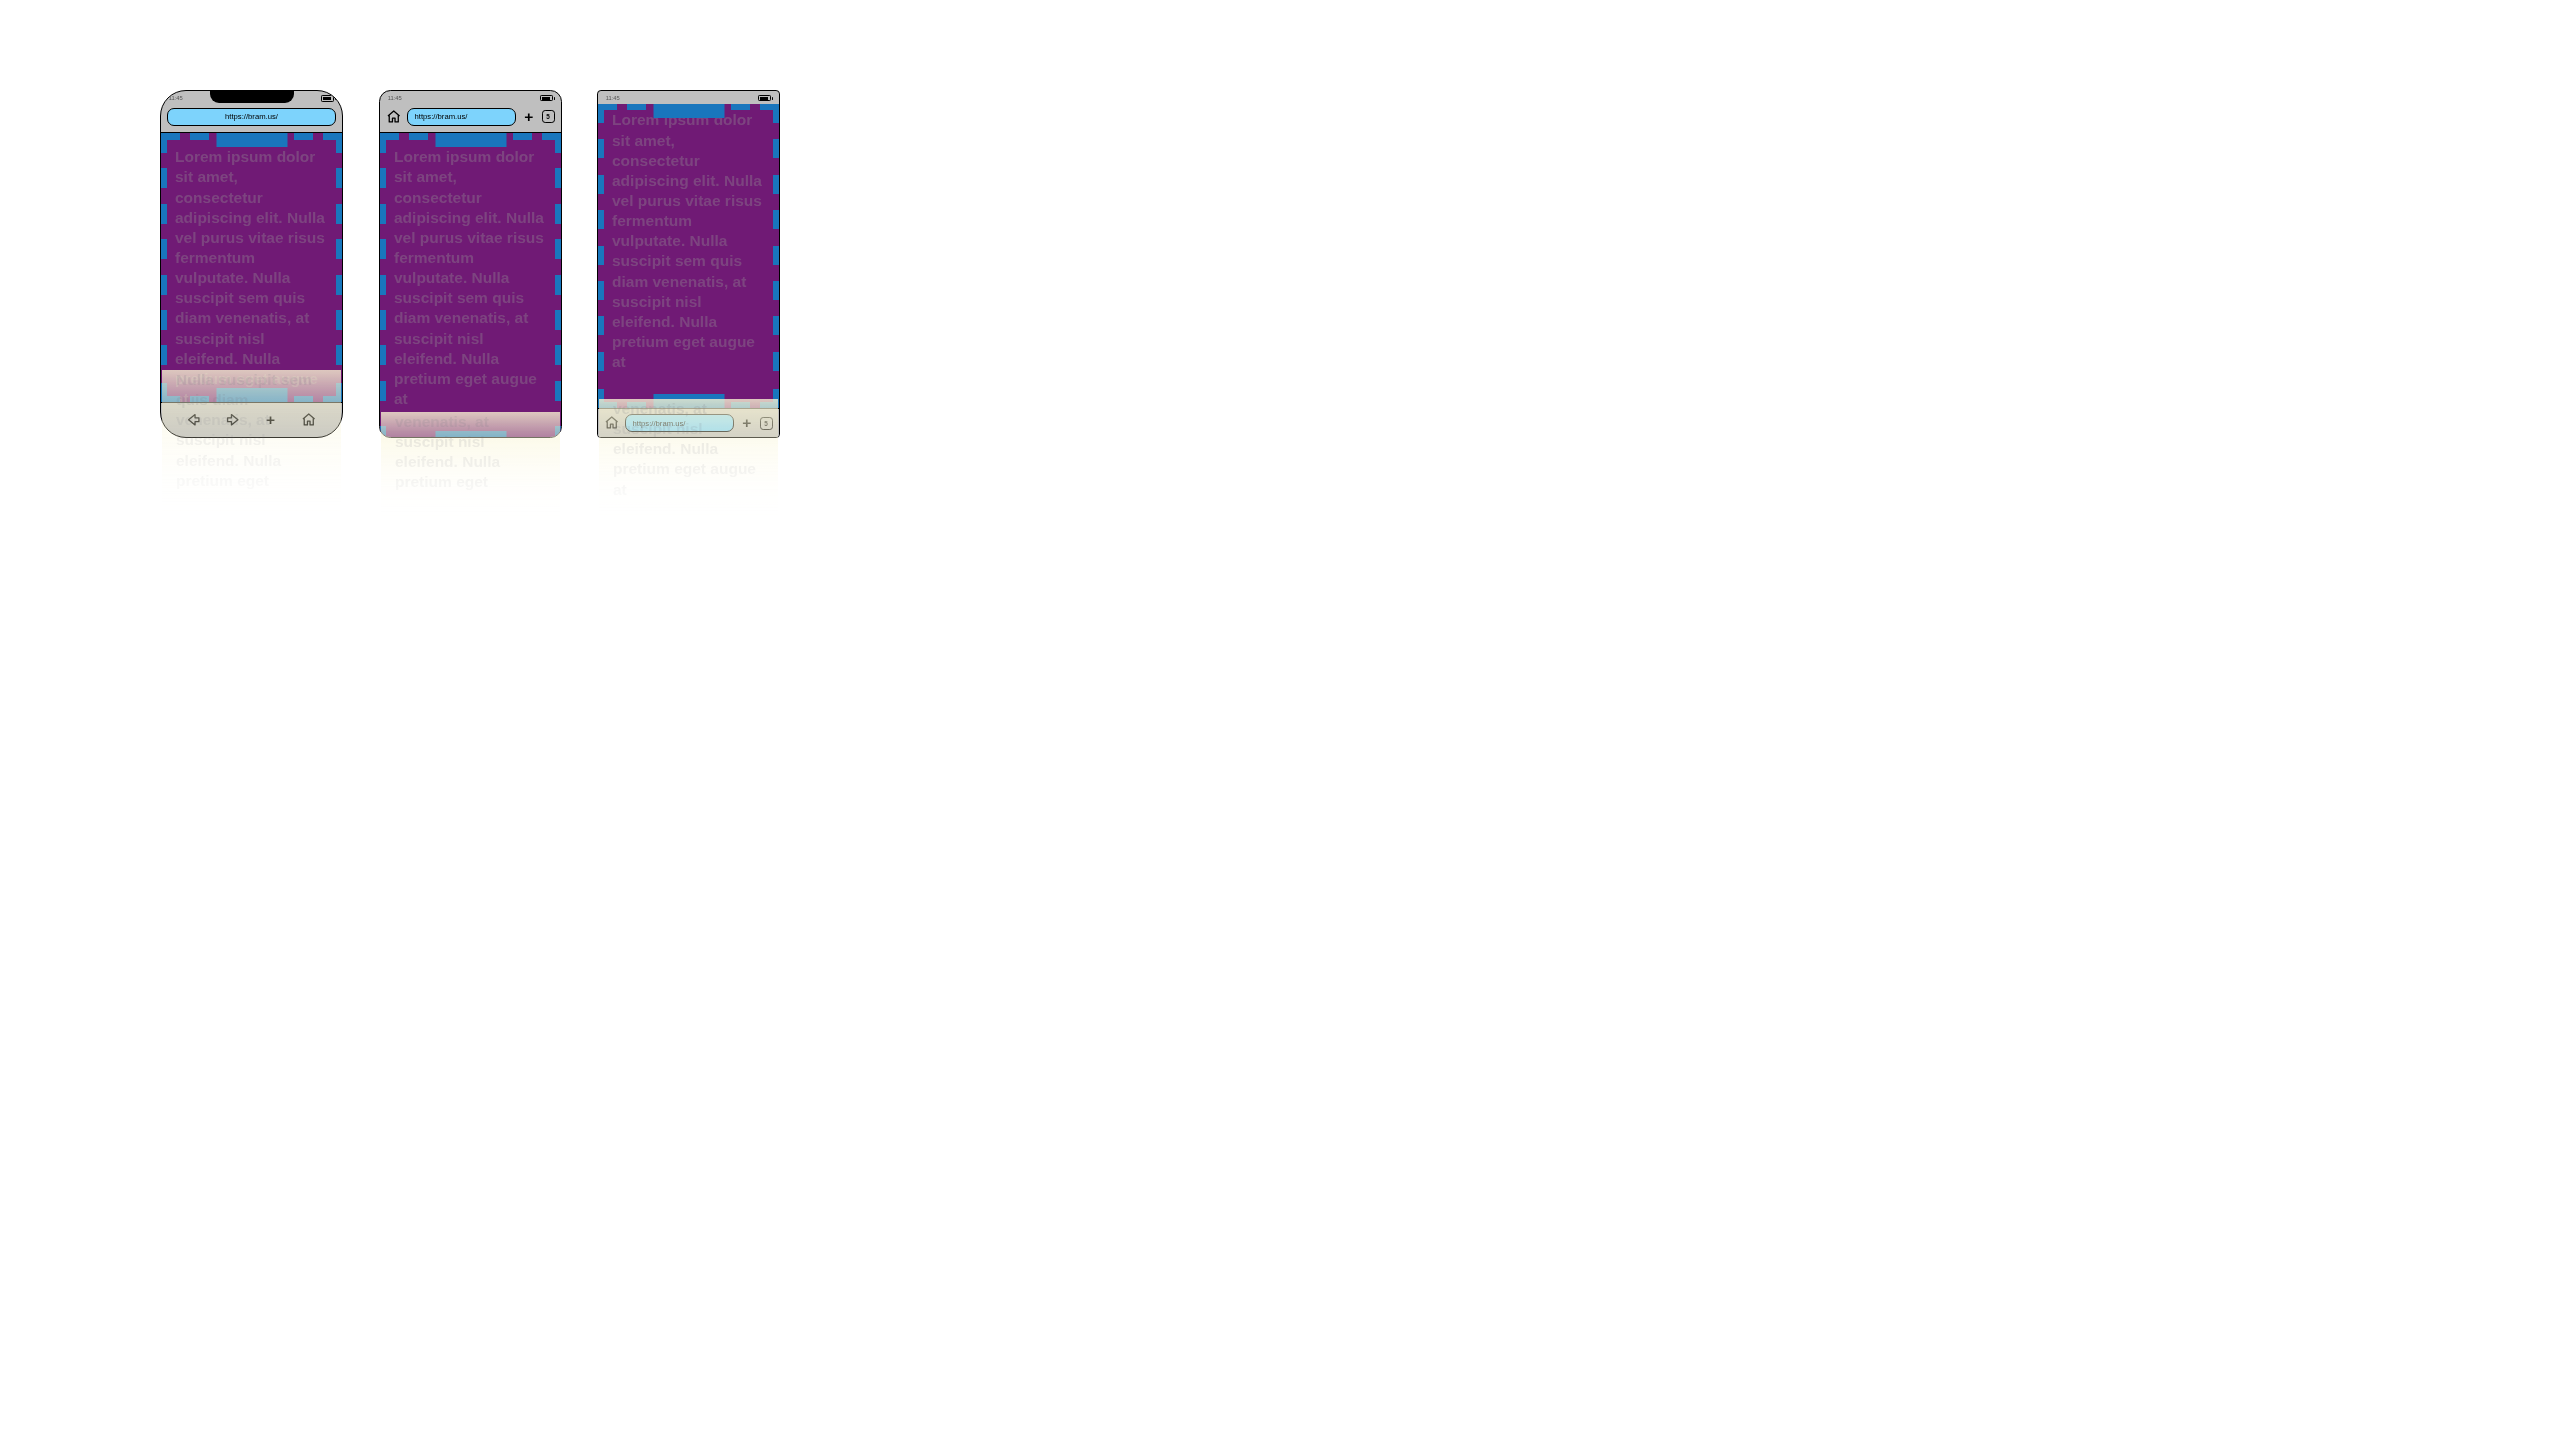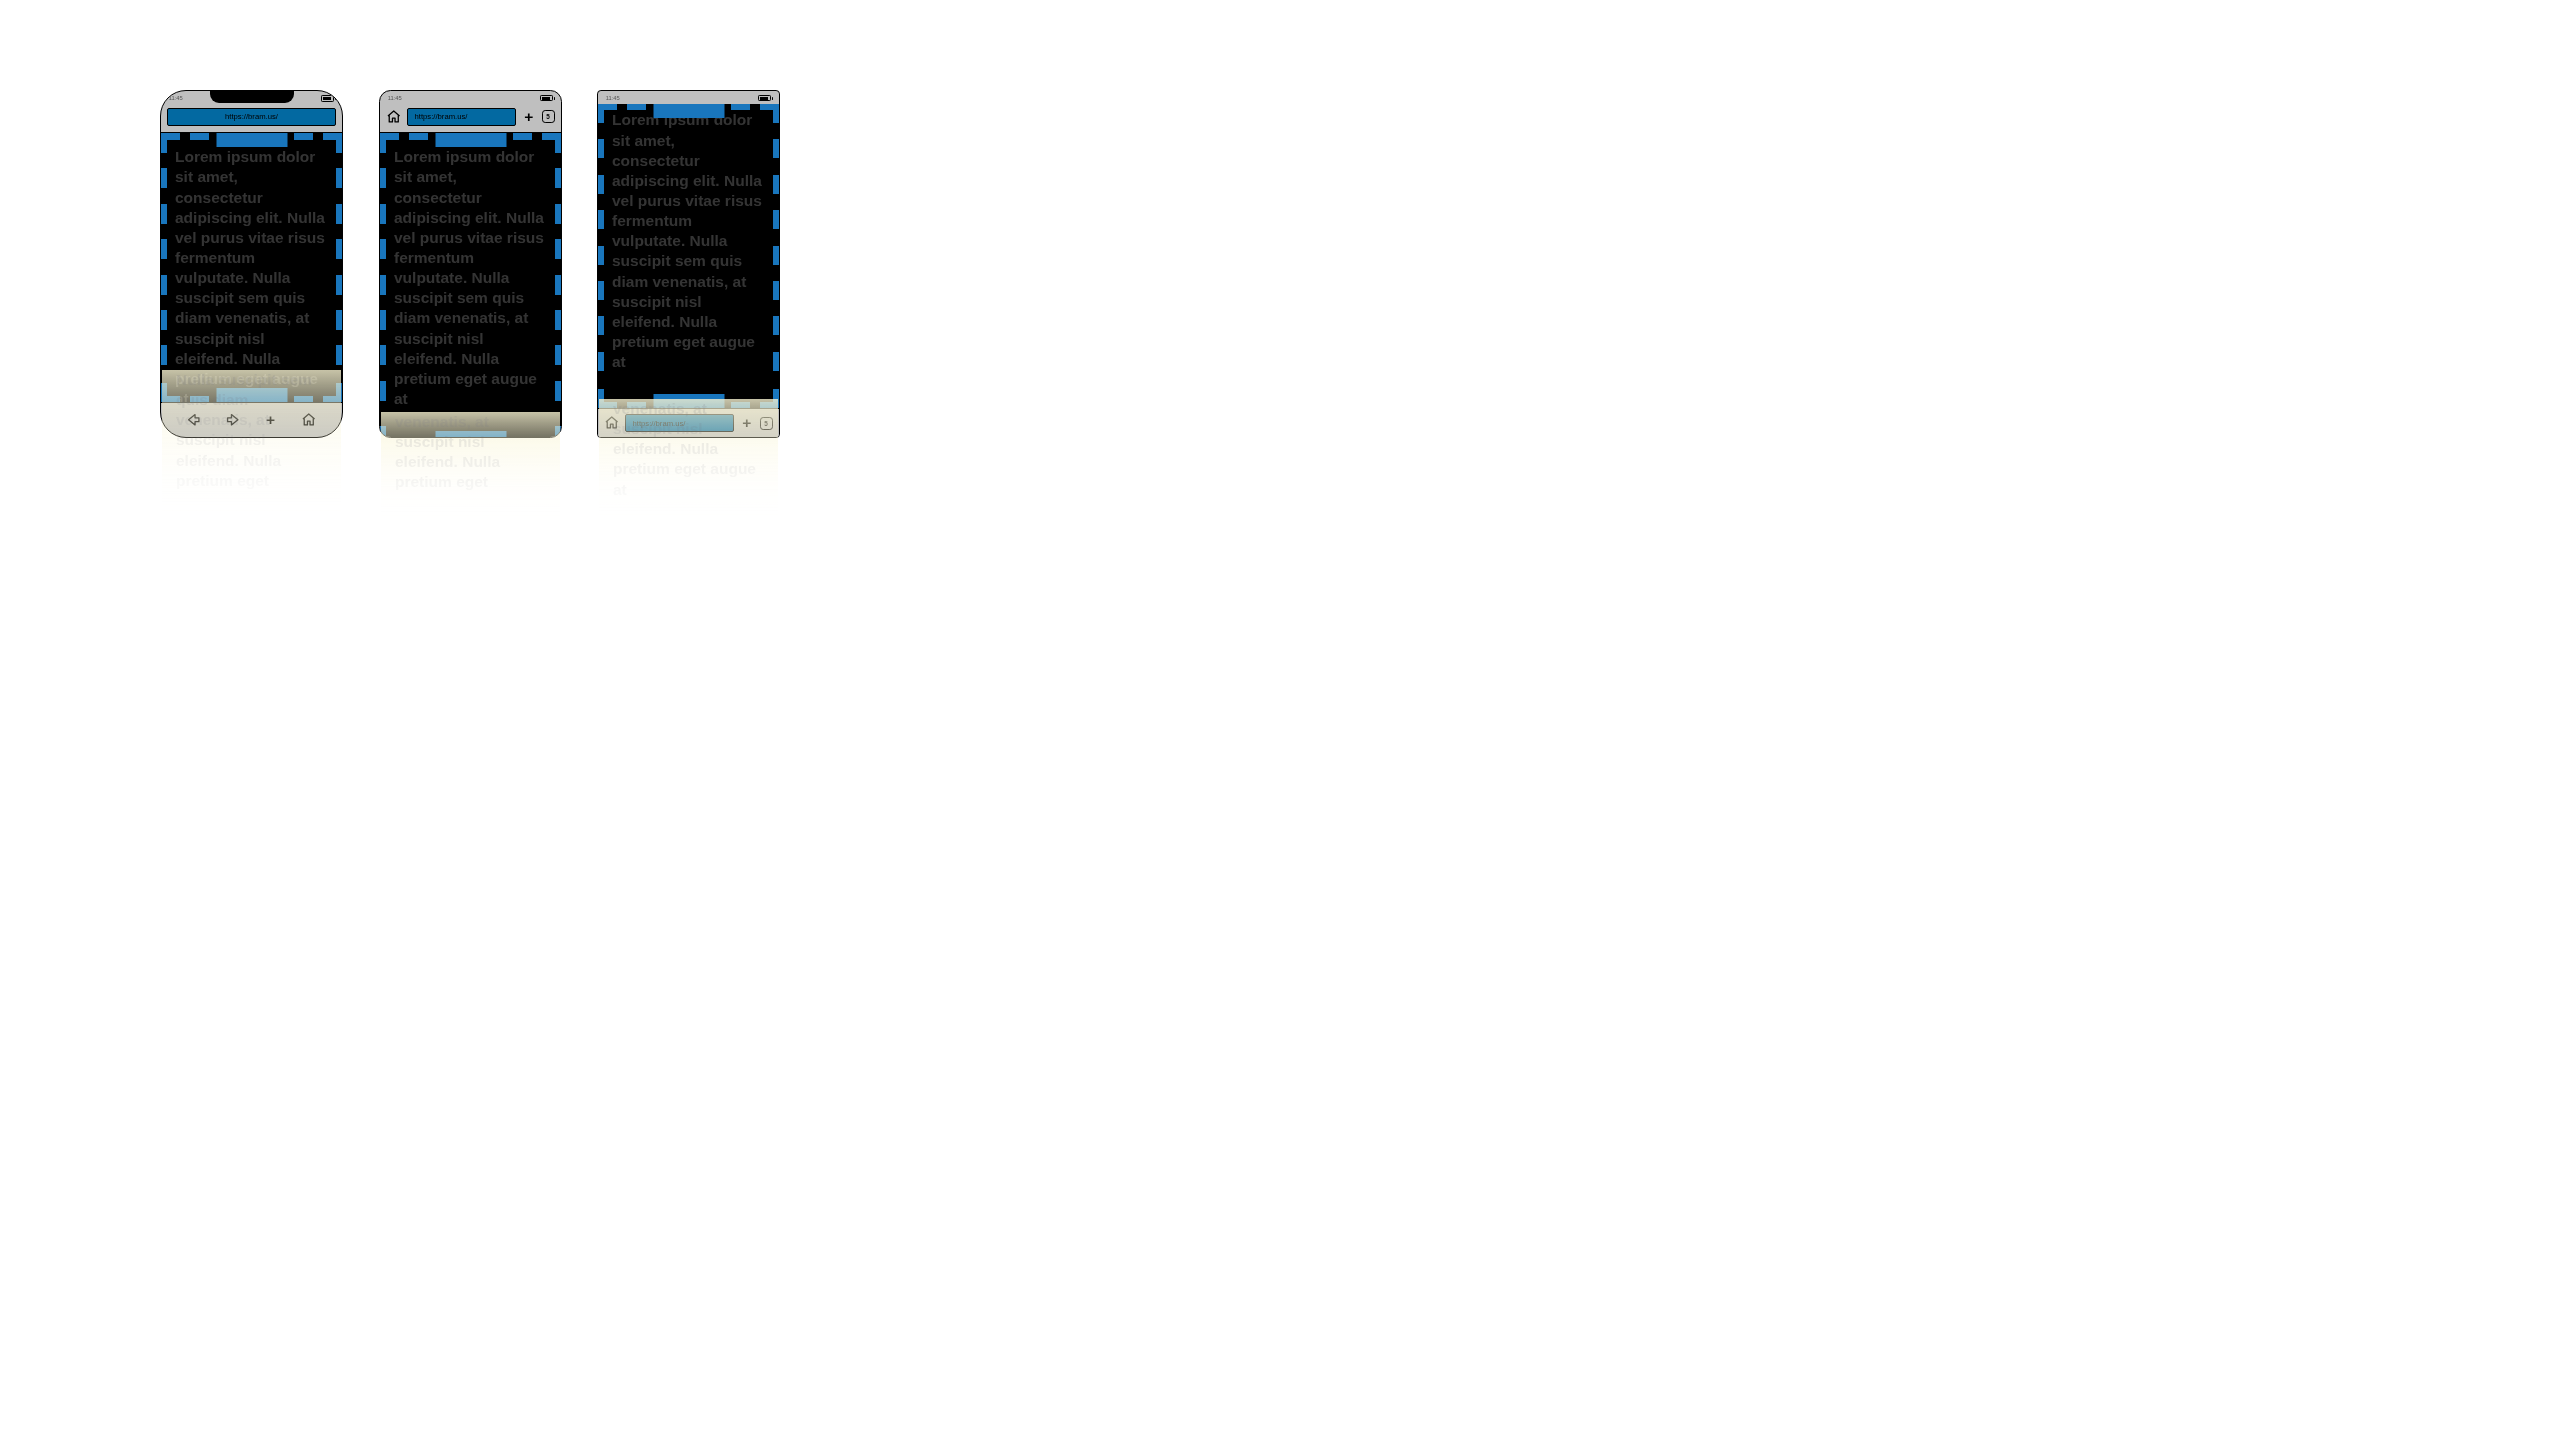--- a/index.html
+++ b/index.html
@@ -87,28 +87,28 @@
 }
 .addrbar-row.bottom {
   border-bottom: none;
   border-top: 1.3px solid #000;
   padding: 5.2px 6.4px 5.2px 6.4px;
   background: #bfbfbf;
 }
 .addr {
   flex: 1;
   border: 1.3px solid #000;
-  border-radius: 2px;
+  border-radius: 7px;
   height: 18px;
   display: flex;
   align-items: center;
   padding: 0 6.4px;
   font-size: 7.7px;
   color: #000;
-  background: #0369a1;
+  background: #7dd3fc;
 }
 .addr.center { justify-content: center; }
 .iconbtn {
   display: inline-flex;
   align-items: center;
   justify-content: center;
   width: 15.5px; height: 15.5px;
   color: #000;
 }
 .plus {
@@ -121,21 +121,21 @@
   border-radius: 3.2px;
   width: 13px; height: 13px;
   font-size: 6.4px;
   font-weight: 700;
   display: inline-flex;
   align-items: center;
   justify-content: center;
 }
 .viewport {
   position: relative;
-  background: #000000;
+  background: #701a75;
   overflow: hidden;
 }
 .phone-a .viewport { height: 269px; }
 .phone-b .viewport { height: 312px; }
 .phone-c .viewport { height: 304px; }
 .content-text {
   position: absolute;
   left: 14px; right: 14px;
   top: 14px;
   color: rgba(150,150,150,0.35);

